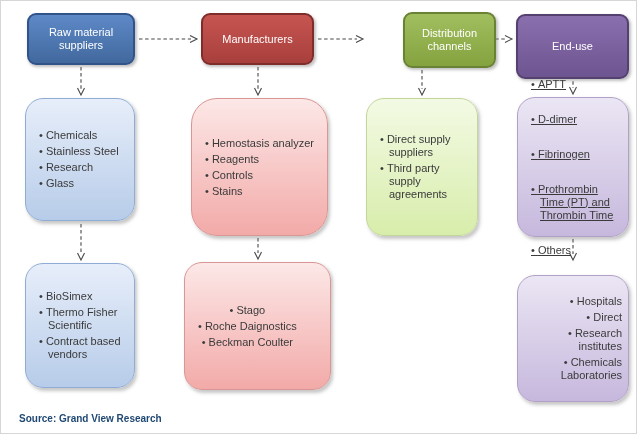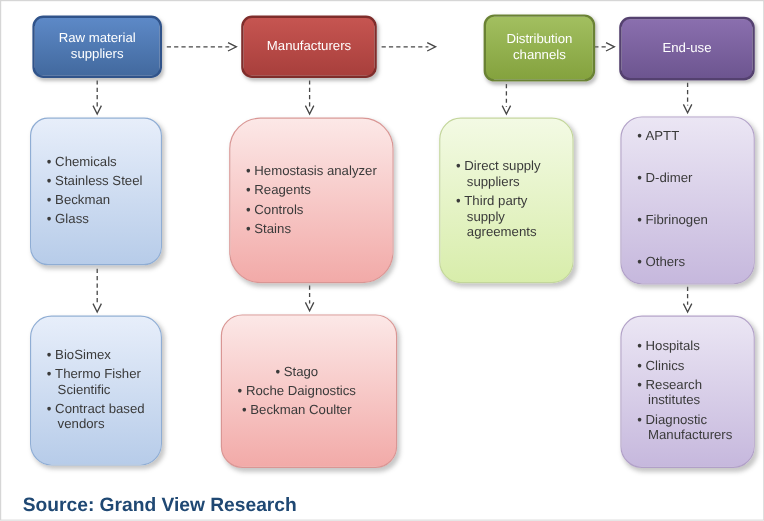--- a/index.html
+++ b/index.html
@@ -43,33 +43,33 @@
     font-size:11px;line-height:13px;
     color:#3a3a3a;
   }
   .box li{padding-left:9px;text-indent:-9px;margin:3px 0;}
   .box li::before{content:"\2022\00a0";}
 
   
   #h0{left:26px;top:12px;width:108px;height:52px;}
   #h1{left:200px;top:12px;width:113px;height:52px;align-items:center;}
   #h2{left:365px;top:11px;width:93px;height:56px;margin-left:37px;}
-  #h3{left:515px;top:13px;width:113px;height:53px;}
-  #b00{left:24px;top:97px;width:110px;height:123px;border-radius:15px;}
+  #h3{left:515px;top:13px;width:113px;height:65px;}
+  #b00{left:24px;top:97px;width:110px;height:123px;}
   #b01{left:24px;top:262px;width:110px;height:125px;}
   #b10{left:190px;top:97px;width:137px;height:138px;border-radius:26px;}
   #b11{left:183px;top:261px;width:147px;height:128px;text-align:center;}
   #b20{left:365px;top:97px;width:112px;height:138px;}
   #b30{left:516px;top:96px;width:112px;height:140px;}
-  #b31{left:516px;top:262px;width:112px;height:127px;}
-  #b30 li{margin:22px 0;}
+  #b31{left:516px;top:274px;width:112px;height:127px;text-align:right;}
+  #b30 li{margin:22px 0;text-decoration:underline;}
 
   .source{
     position:absolute;left:18px;top:412px;
-    font-size:16px;font-weight:bold;color:#1f4873;
+    font-size:10px;font-weight:bold;color:#1f4873;
   }
 </style>
 </head>
 <body>
 
 <div class="canvas">
 
   <svg class="arrows" viewBox="0 0 637 434" xmlns="http://www.w3.org/2000/svg" fill="none" stroke="#474747" stroke-width="1.1">
     <g>
       <line x1="138" y1="38" x2="190" y2="38" stroke-dasharray="3.5 2.6"></line>
@@ -113,21 +113,21 @@
     </g>
   </svg>
 
   <div class="hdr" id="h0" style="--header-top: #5d89c7; --header-bottom: #42699e; --header-border: #30538a; --body-top: #e7eefa; --body-bottom: #b7cce9; --body-border: #8fadd4;">
     <span>Raw material suppliers</span>
   </div>
   <div class="box" id="b00" style="--header-top: #5d89c7; --header-bottom: #42699e; --header-border: #30538a; --body-top: #e7eefa; --body-bottom: #b7cce9; --body-border: #8fadd4;">
     <ul>
         <li>Chemicals</li>
         <li>Stainless Steel</li>
-        <li>Beckman</li>
+        <li>Research</li>
         <li>Glass</li>
       </ul>
   </div>
   <div class="box" id="b01" style="--header-top: #5d89c7; --header-bottom: #42699e; --header-border: #30538a; --body-top: #e7eefa; --body-bottom: #b7cce9; --body-border: #8fadd4;">
     <ul>
         <li>BioSimex</li>
         <li>Thermo Fisher Scientific</li>
         <li>Contract based vendors</li>
       </ul>
   </div>
@@ -162,26 +162,27 @@
   </div>
 
   <div class="hdr" id="h3" style="--header-top: #8a6fae; --header-bottom: #6d5590; --header-border: #54416f; --body-top: #ebe6f4; --body-bottom: #c6b8dd; --body-border: #b1a0c7;">
     <span>End-use</span>
   </div>
   <div class="box" id="b30" style="--header-top: #8a6fae; --header-bottom: #6d5590; --header-border: #54416f; --body-top: #ebe6f4; --body-bottom: #c6b8dd; --body-border: #b1a0c7;">
     <ul>
         <li>APTT</li>
         <li>D-dimer</li>
         <li>Fibrinogen</li>
+        <li>Prothrombin Time (PT) and Thrombin Time</li>
         <li>Others</li>
       </ul>
   </div>
   <div class="box" id="b31" style="--header-top: #8a6fae; --header-bottom: #6d5590; --header-border: #54416f; --body-top: #ebe6f4; --body-bottom: #c6b8dd; --body-border: #b1a0c7;">
     <ul>
         <li>Hospitals</li>
-        <li>Clinics</li>
+        <li>Direct</li>
         <li>Research institutes</li>
-        <li>Diagnostic Manufacturers</li>
+        <li>Chemicals Laboratories</li>
       </ul>
   </div>
 
   <div class="source">Source: Grand View Research</div>
 </div>
 
 </body></html>

